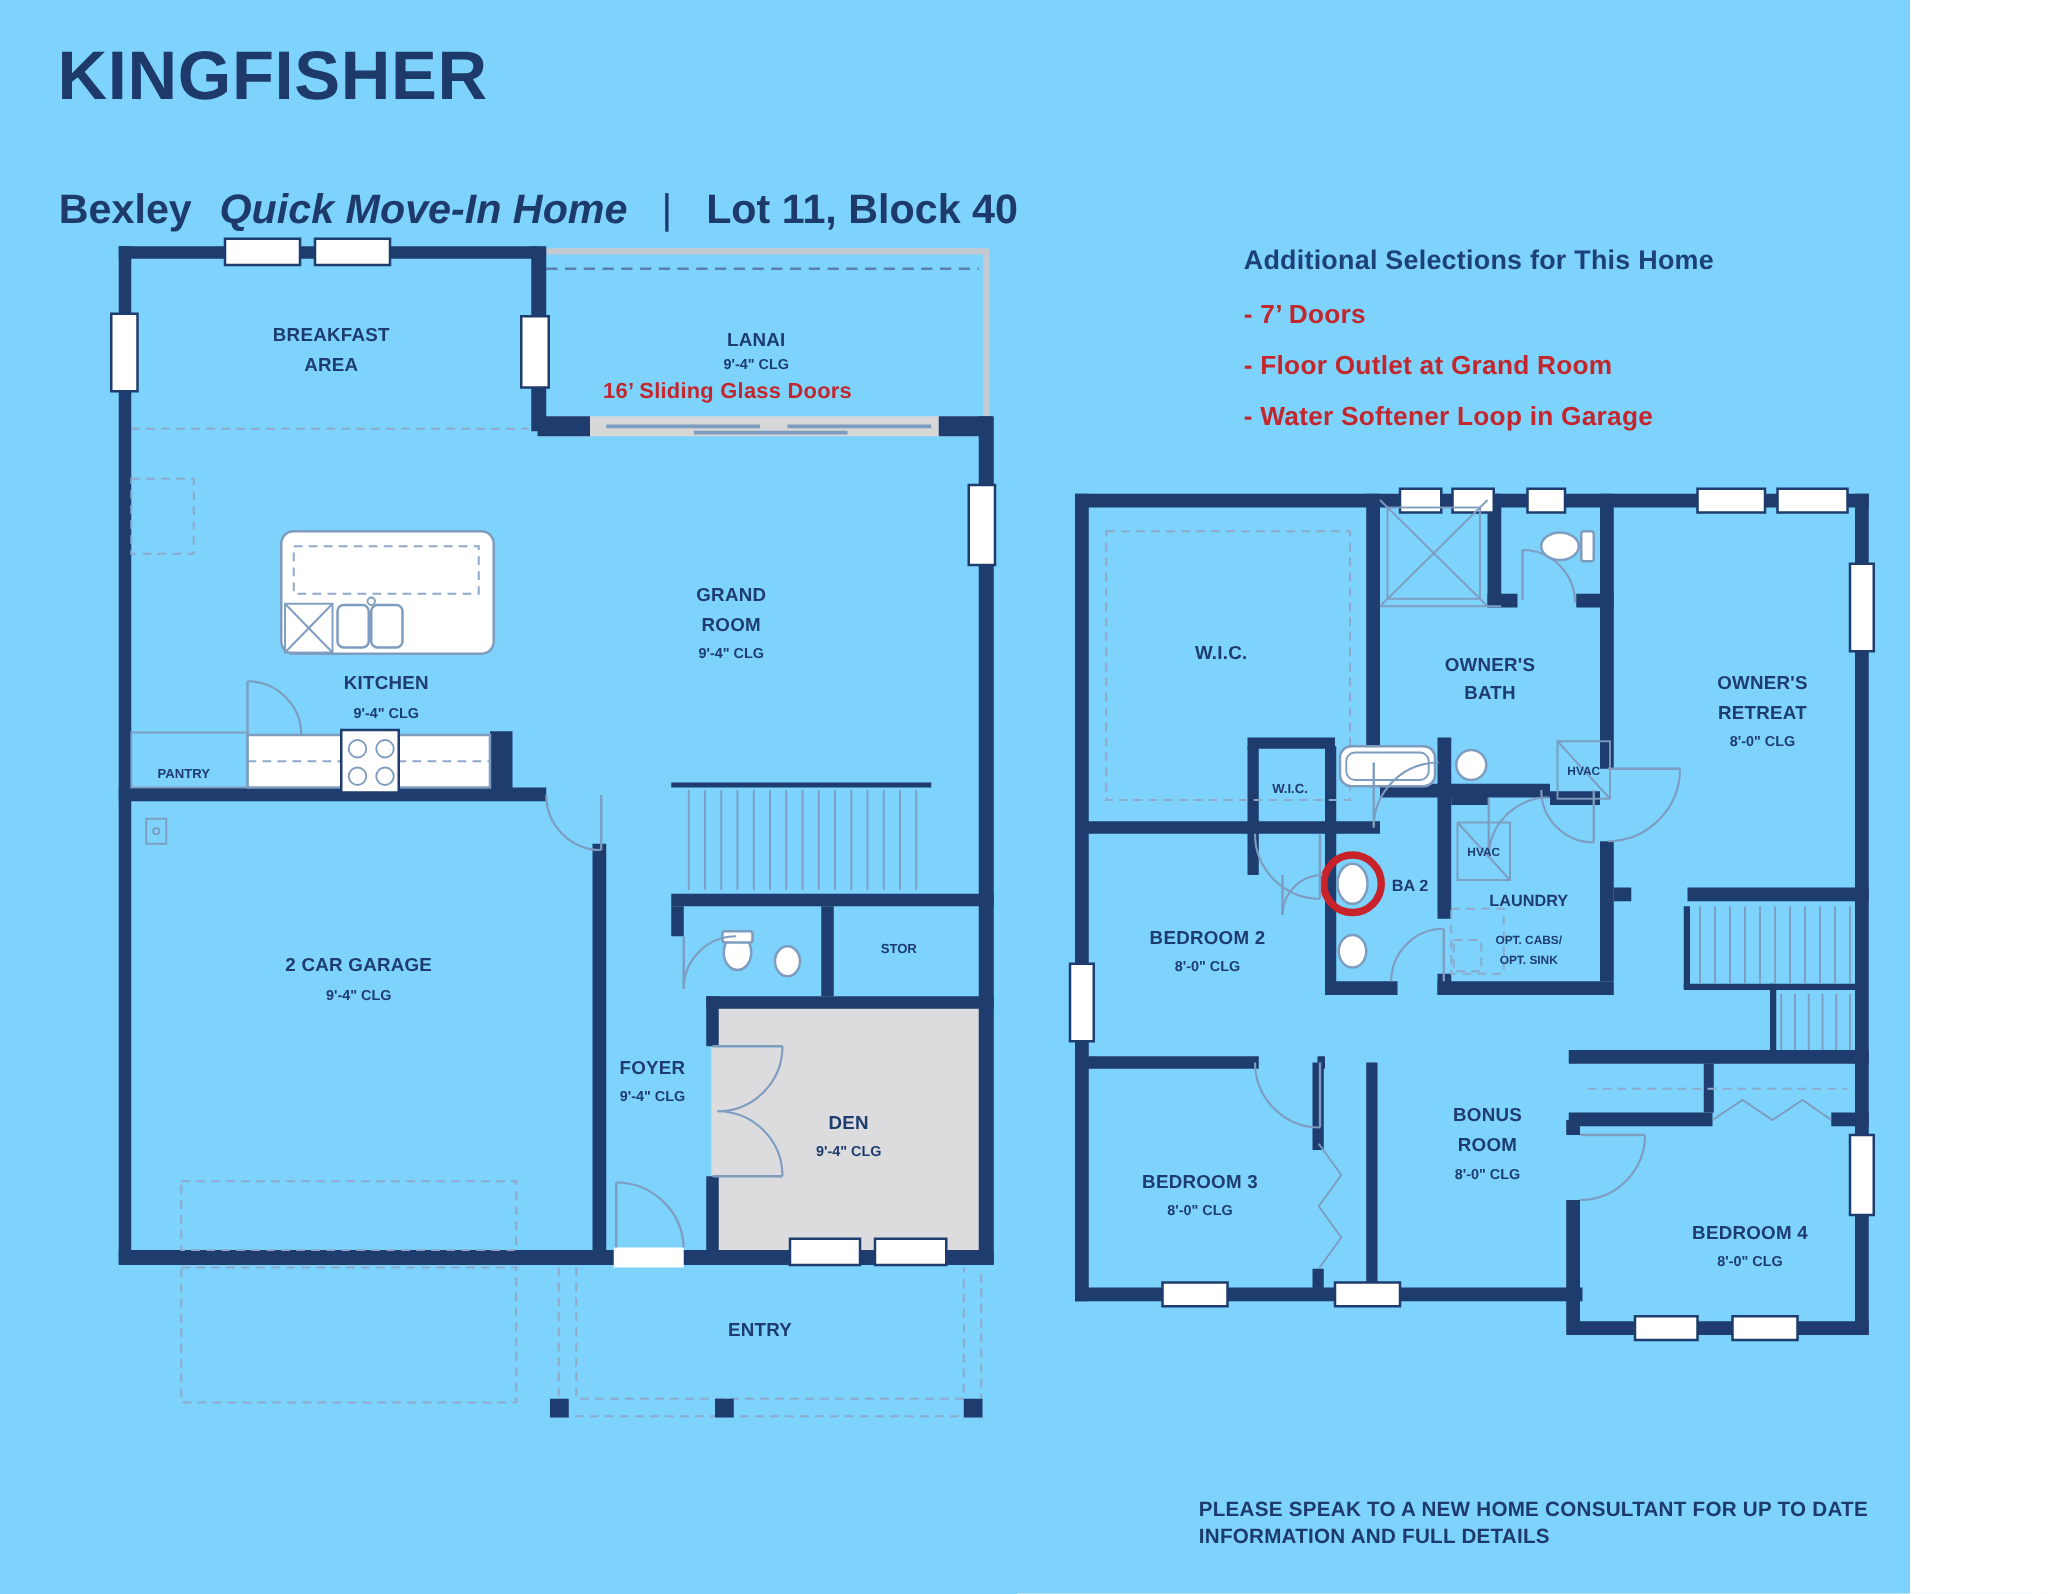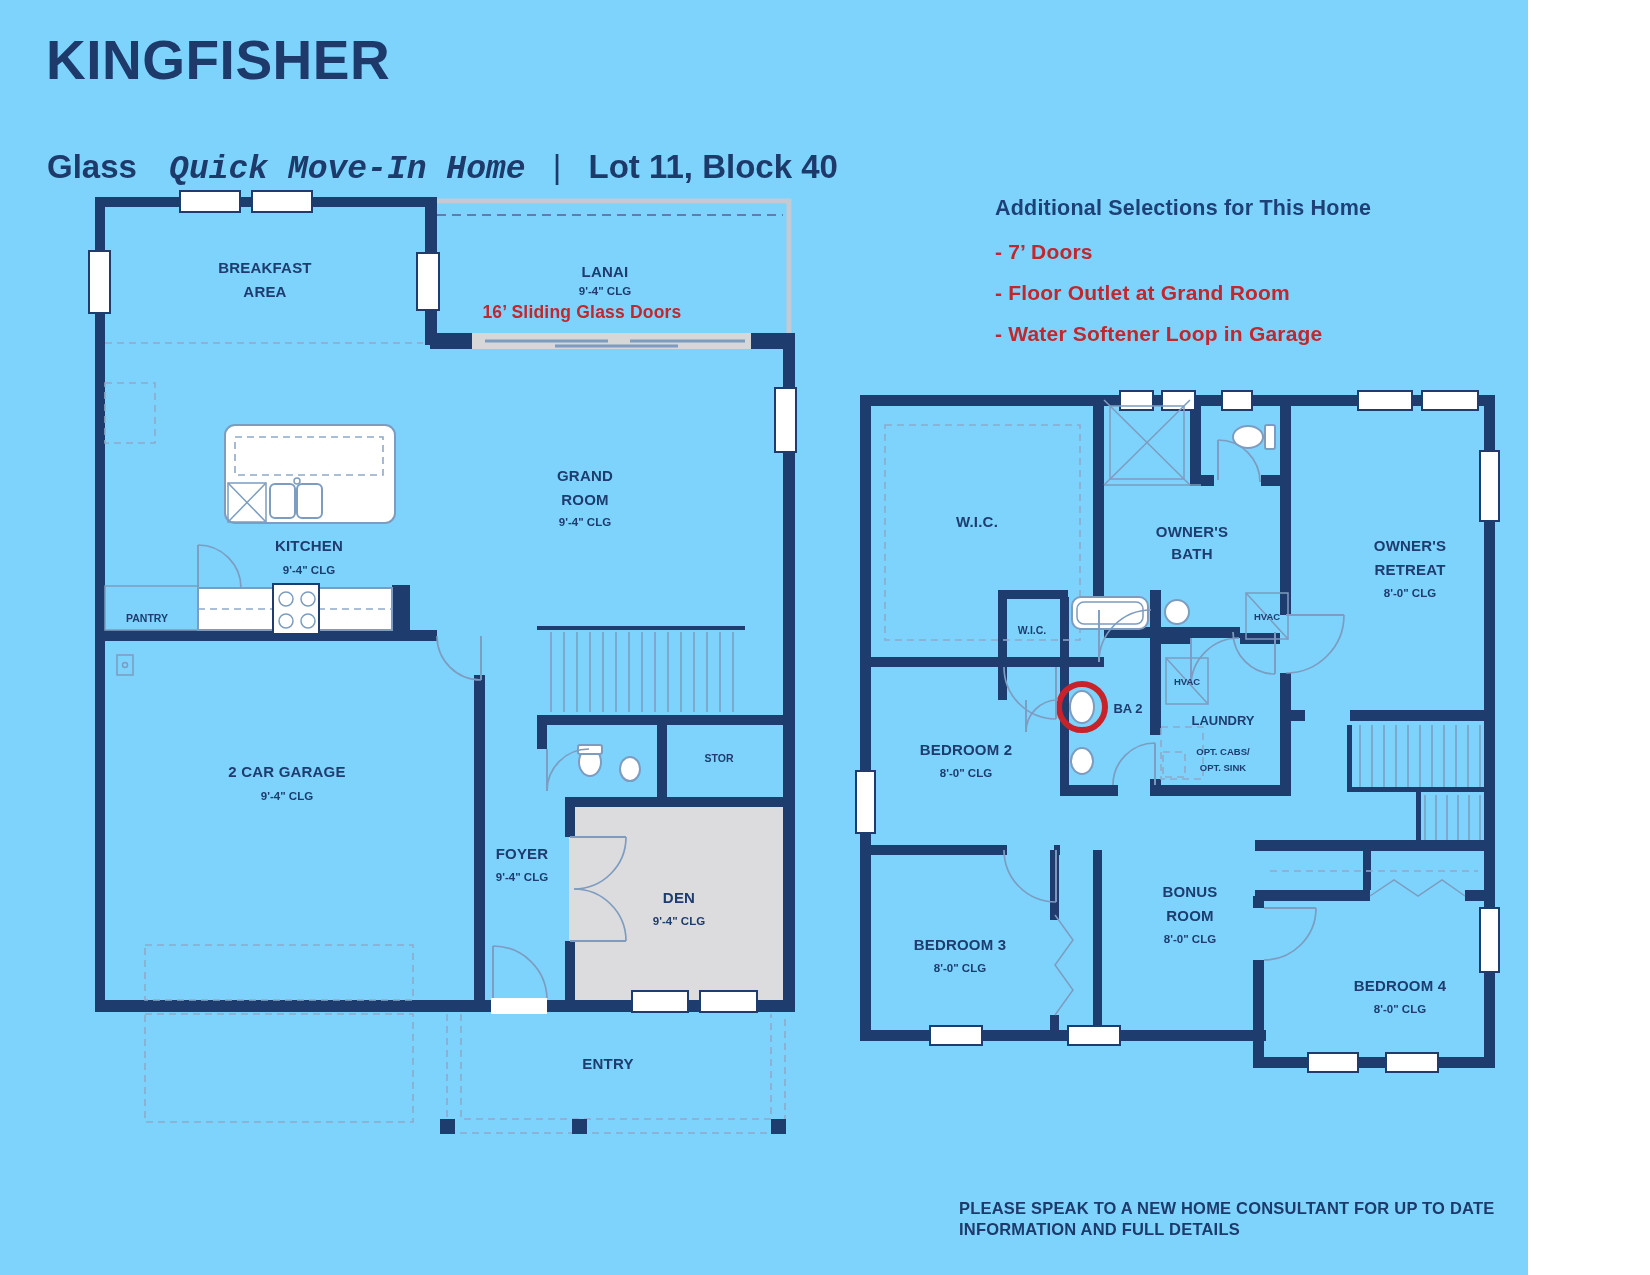--- a/index.html
+++ b/index.html
@@ -2,21 +2,21 @@
 <html><head>
 <meta charset="utf-8">
 <style>
   html,body{margin:0;padding:0;background:#fff;}
   .page{position:relative;width:1528px;height:1275px;background:#7dd3fc;overflow:hidden;
         font-family:"Liberation Sans",sans-serif;}
   .hdr-title{position:absolute;left:46px;top:28px;font-size:55px;font-weight:800;
              color:#1d3a6b;letter-spacing:0.5px;}
   .hdr-sub{position:absolute;left:47px;top:148px;font-size:33px;color:#1d3a6b;white-space:nowrap;}
   .sub-brand{font-weight:700;}
-  .sub-tag{font-family:Liberation Mono, monospace;font-style:italic;font-weight:600;margin-left:23px;}
+  .sub-tag{font-family:Liberation Sans, sans-serif;font-style:italic;font-weight:600;margin-left:13px;}
   .sub-div{margin:0 18px;font-weight:300;}
   .sub-lot{font-weight:700;}
   .sel{position:absolute;left:995px;top:196px;}
   .sel-h{font-size:21.5px;font-weight:700;color:#1d4077;letter-spacing:.2px;margin:0 0 19px 0;text-align:center;}
   .sel-item{font-size:21px;font-weight:700;color:#c1272d;letter-spacing:.2px;margin:0 0 17px 0;}
   .disc{position:absolute;left:959px;top:1198px;width:560px;font-size:16.5px;font-weight:700;
         color:#1d3a6b;line-height:21px;letter-spacing:.2px;}
   .date{position:absolute;left:1514px;top:1230px;font-size:17px;font-weight:600;
         color:#1d3a6b;letter-spacing:1.2px;margin-left:20px;}
   svg{position:absolute;}
@@ -37,21 +37,21 @@
   text.xs{fill:#1e3c6e;font-weight:600;font-size:9.5px;text-anchor:middle;}
   text.red{fill:#c1272d;font-weight:700;font-size:17.5px;text-anchor:middle;letter-spacing:.2px;}
 </style>
 </head>
 <body>
 
 <div class="page">
 
   <div class="hdr-title">KINGFISHER</div>
   <div class="hdr-sub">
-    <span class="sub-brand">Glass</span>
+    <span class="sub-brand">Bexley</span>
     <span class="sub-tag">Quick Move-In Home</span>
     <span class="sub-div">|</span>
     <span class="sub-lot">Lot 11, Block 40</span>
   </div>
 
   <div class="sel">
     <p class="sel-h">Additional Selections for This Home</p>
     <p class="sel-item">- 7’ Doors</p>
     <p class="sel-item">- Floor Outlet at Grand Room</p>
     <p class="sel-item">- Water Softener Loop in Garage</p>

